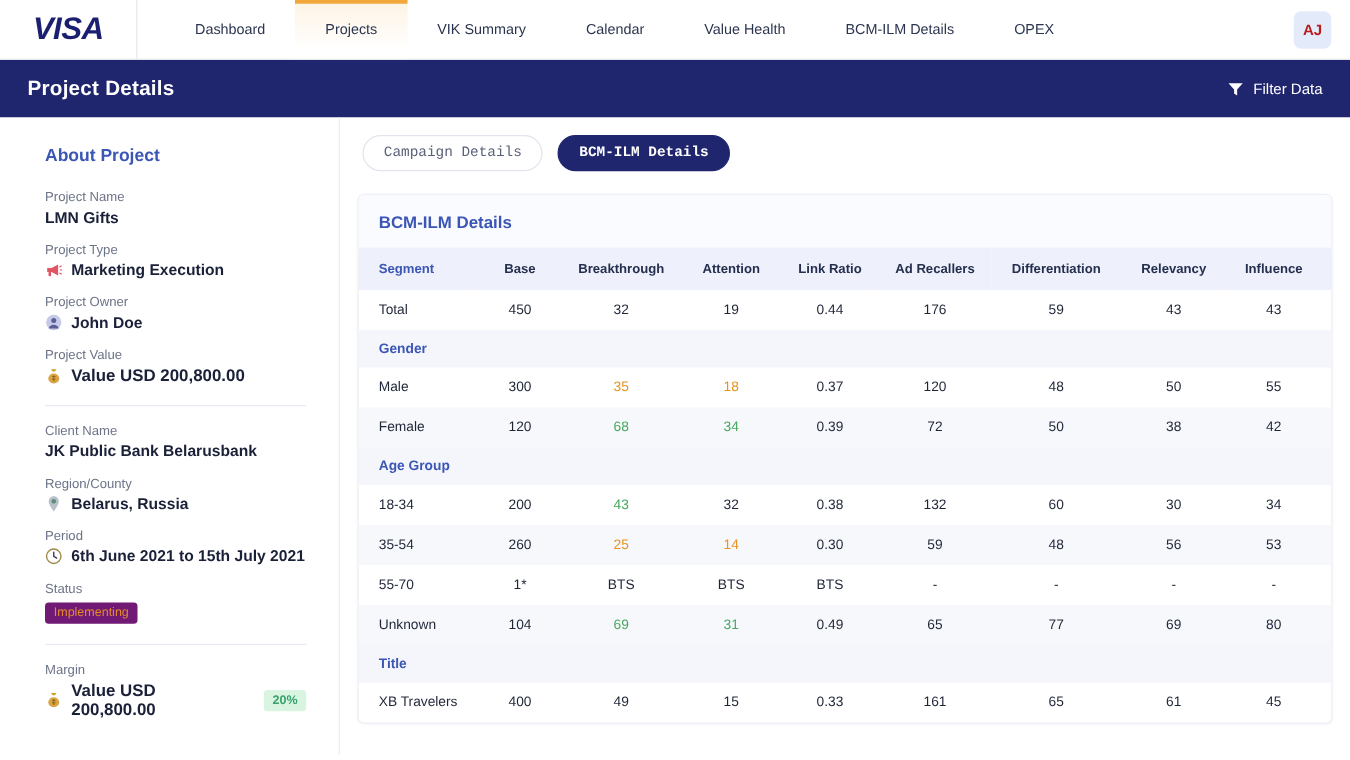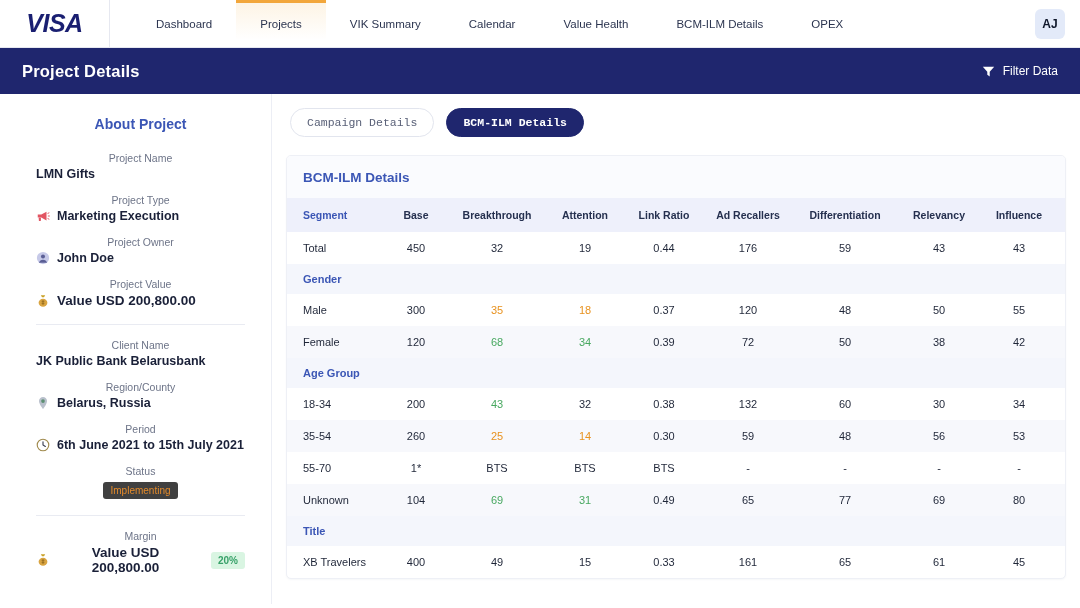--- a/index.html
+++ b/index.html
@@ -52,21 +52,21 @@
     position: absolute; left: 0; right: 0; top: 0;
     height: 3px; background: #f2a63b;
   }
   .avatar {
     width: 30px; height: 30px;
     align-self: center;
     margin-right: 15px;
     background: #e3eaf9;
     border-radius: 6px;
     display: flex; align-items: center; justify-content: center;
-    font-size: 12px; font-weight: bold; color: #0f172a;
+    font-size: 12px; font-weight: bold; color: #b91c1c;
     cursor: pointer;
     flex: none;
   }
 
   
   .pagehead {
     height: 46px;
     background: #1f266e;
     display: flex; align-items: center;
     padding: 0 22px;
@@ -83,21 +83,20 @@
   
   .body-wrap { display: flex; height: calc(608px - 98px); }
 
   
   .sidebar {
     width: 272px; flex: none;
     background: #ffffff;
     border-right: 1px solid #eceef5;
     padding: 0 0 11px 10px;
     overflow: hidden;
-    text-align: center;
   }
   .sidebar-inner { padding: 22px 26px 0 26px; }
   .sidebar h2 {
     font-size: 14px; color: #3b56b5; font-weight: bold;
     margin-bottom: 20px;
   }
   .field { margin-bottom: 13px; }
   .field-label { font-size: 10.5px; color: #6d7488; margin-bottom: 3px; }
   .field-value {
     font-size: 12.5px; font-weight: bold; color: #1a2038;
@@ -105,21 +104,21 @@
   }
   .field-value.big { font-size: 13.5px; }
   .ficon { width: 14px; height: 14px; display: block; flex: none; }
   .divider { height: 1px; background: #e9ebf2; margin: 16px 0 14px 0; }
   .badge {
     display: inline-block;
     font-size: 10px;
     padding: 3px 7px;
     border-radius: 3px;
   }
-  .badge-status { background: #404040; color: #e48a2a; }
+  .badge-status { background: #701a75; color: #e48a2a; }
   .badge-margin { background: #d9f5e2; color: #38a169; font-weight: bold; margin-left: 10px; }
 
   
   .main {
     flex: 1;
     background: #ffffff;
     padding: 14px 14px 0 14px;
     overflow: hidden;
   }
   .pills { display: flex; gap: 12px; margin-bottom: 18px; padding-left: 4px; }

